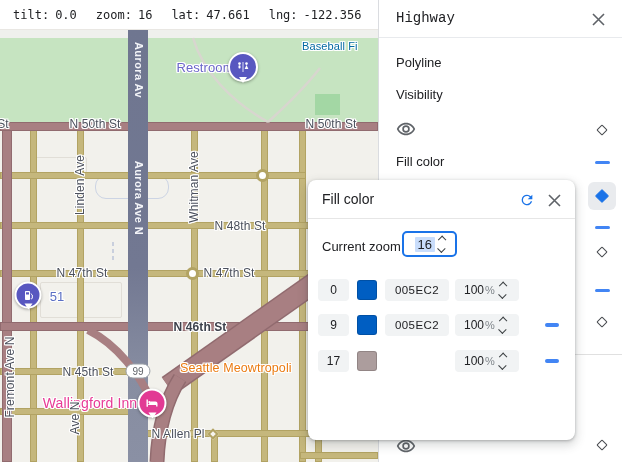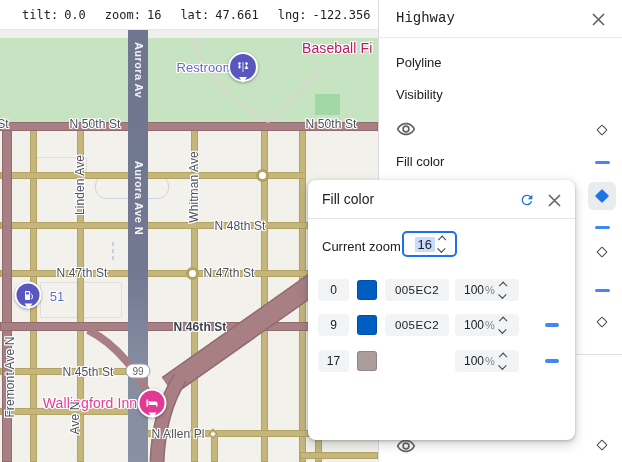--- a/index.html
+++ b/index.html
@@ -1,21 +1,21 @@
 <!DOCTYPE html>
 <html><head>
 <meta charset="utf-8">
 <style>
   html,body{margin:0;padding:0;background:#ddd;}
   .screen{position:relative;width:622px;height:462px;background:#fff;overflow:hidden;
     font-family:"Liberation Sans",sans-serif;color:#202124;}
   
   .toolbar{position:absolute;left:0;top:0;width:378px;height:30px;background:#fff;
     border-bottom:1px solid #e9e7e3;display:flex;align-items:center;gap:19px;
-    padding-left:22px;box-sizing:border-box;z-index:4;
+    padding-left:13px;box-sizing:border-box;z-index:4;
     font-family:"DejaVu Sans Mono","Liberation Mono",monospace;font-size:12px;color:#202124;}
   .tb-item span{margin-right:6px;}
   .tb-item b{font-weight:400;}
   
   .map{position:absolute;left:0;top:30px;width:378px;height:432px;background:#f2f1ec;overflow:hidden;z-index:1;}
   .park{position:absolute;left:0;top:8px;width:378px;height:84px;background:#c6e4c1;}
   .park-top{position:absolute;left:0;top:0;width:378px;height:8px;background:#eff0ed;border-bottom:1px solid #dcdad2;}
   .park-bldg{position:absolute;left:315px;top:64px;width:25px;height:21px;background:#a3d7a4;}
   .bldg{position:absolute;border:1.5px solid #e1ded7;border-radius:2px;}
   .bldg.blue{border-color:#ccd4e4;border-radius:11px;}
@@ -132,36 +132,37 @@
       <path d="M395 196 L168 356" stroke="#a87f82" stroke-width="19" fill="none"></path>
       <path d="M180 348 C163 375 158 405 157 432" stroke="#916b6f" stroke-width="15" fill="none"></path>
       <path d="M180 348 C163 375 158 405 157 432" stroke="#a87f82" stroke-width="12" fill="none"></path>
       <path d="M88 300 C118 315 140 345 152 372" stroke="#a87f82" stroke-width="8" fill="none"></path>
     </svg>
 
     <div class="jcircle" style="left:256px;top:139px;"></div>
     <div class="jcircle" style="left:186px;top:237px;"></div>
     <div class="jdiamond" style="left:209px;top:400px;"></div>
 
-    <div class="mlabel" style="left:302px;top:10px;transform:none;color:#be185d;font-size:14px;">Baseball Fi</div>
+    <div class="mlabel" style="left:302px;top:10px;transform:none;color:#0369a1;font-size:11px;">Baseball Fi</div>
     <div class="mlabel" style="left:205px;top:37px;color:#6b66c9;font-size:13px;">Restroom</div>
     <div class="mlabel vcw" style="left:139px;top:40px;">Aurora Av</div>
     <div class="mlabel vcw" style="left:139px;top:168px;">Aurora Ave N</div>
     <div class="mlabel" style="left:3px;top:94px;">St</div>
     <div class="mlabel" style="left:95px;top:94px;">N 50th St</div>
     <div class="mlabel" style="left:331px;top:94px;">N 50th St</div>
     <div class="mlabel vx" style="left:80px;top:155px;">Linden Ave</div>
     <div class="mlabel vx" style="left:194px;top:157px;">Whitman Ave</div>
     <div class="mlabel" style="left:240px;top:196px;">N 48th St</div>
     <div class="mlabel" style="left:82px;top:243px;">N 47th St</div>
     <div class="mlabel" style="left:229px;top:243px;">N 47th St</div>
     <div class="mlabel" style="left:57px;top:266px;color:#5b6fc4;font-size:13px;">51</div>
     <div class="mlabel" style="left:200px;top:297px;font-weight:bold;color:#3e424d;">N 46th St</div>
     <div class="mlabel" style="left:88px;top:342px;text-align:center;">N 45th St</div>
     <div class="shield" style="left:138px;top:341px;">99</div>
+    <div class="mlabel" style="left:180px;top:338px;transform:translate(0,-50%);color:#ea7b12;font-size:12.5px;">Seattle Meowtropoli</div>
     <div class="mlabel" style="left:90px;top:373px;color:#e83a96;font-size:14px;">Wallingford Inn</div>
     <div class="mlabel vx" style="left:75px;top:388px;">Ave N</div>
     <div class="mlabel vx" style="left:10px;top:347px;">Fremont Ave N</div>
     <div class="mlabel" style="left:178px;top:404px;">N Allen Pl</div>
 
     <div class="pin indigo" style="left:243px;top:37px;width:26px;height:26px;">
       <svg width="14" height="14" viewBox="0 0 14 14">
         <rect x="6.6" y="2" width="0.8" height="10" fill="#fff"></rect>
         <circle cx="3.5" cy="3.6" r="1.3" fill="#fff"></circle>
           <rect x="2.5" y="5.2" width="2" height="3.4" rx="0.8" fill="#fff"></rect>

